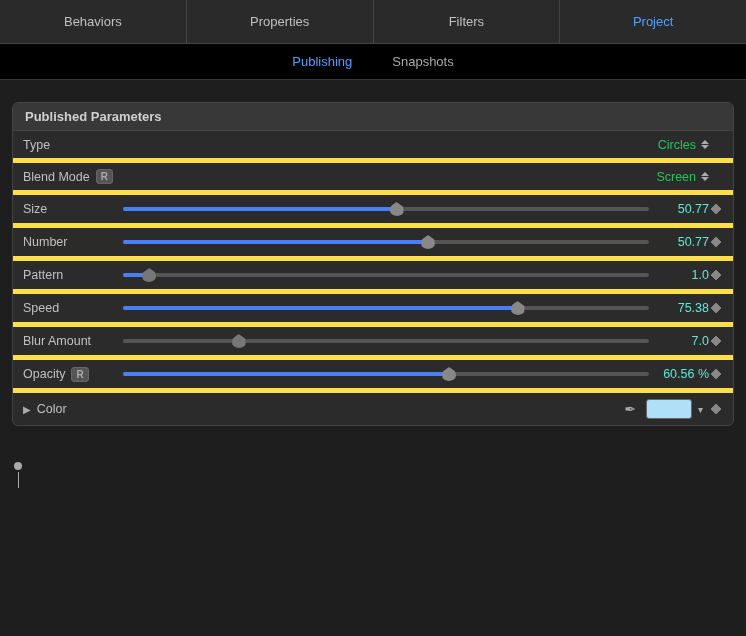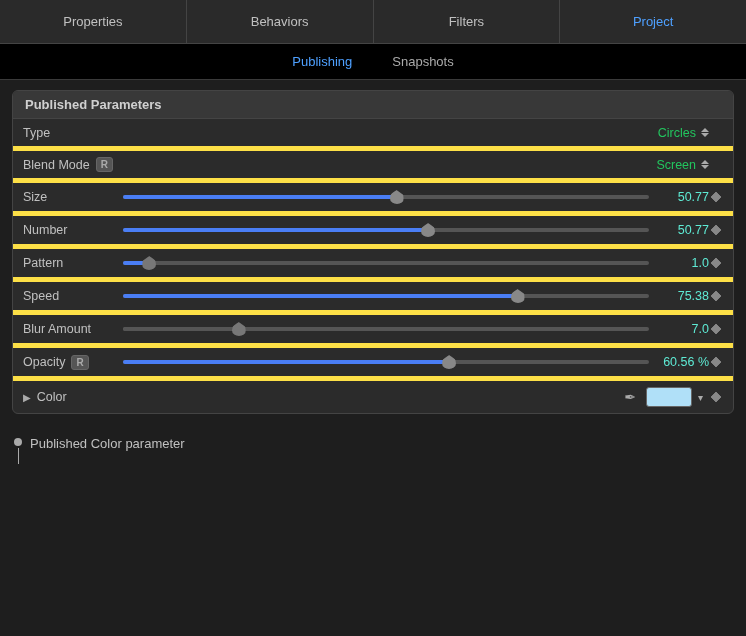--- a/index.html
+++ b/index.html
@@ -46,21 +46,21 @@
       font-size: 13px;
       cursor: pointer;
       color: #aaa;
       padding: 2px 4px;
       user-select: none;
     }
     .sub-tab.active { color: #4ea0ff; }
 
     
     .panel {
-      margin: 10px 12px;
+      margin: 22px 12px;
       background: #2b2b2b;
       border: 1px solid #444;
       border-radius: 6px;
       overflow: hidden;
     }
 
     
     .panel-header {
       background: #383838;
       padding: 6px 12px;
@@ -224,22 +224,22 @@
     .annotation-text {
       font-size: 13px;
       color: #c0c0c0;
       margin-top: 0;
     }
   </style>
 </head>
 <body>
 
 <div class="top-tabs">
+  <div class="top-tab">Behaviors</div>
   <div class="top-tab">Properties</div>
-  <div class="top-tab">Behaviors</div>
   <div class="top-tab">Filters</div>
   <div class="top-tab active">Project</div>
 </div>
 
 <div class="sub-tabs">
   <div class="sub-tab active">Publishing</div>
   <div class="sub-tab">Snapshots</div>
 </div>
 
 <div class="panel">
@@ -427,14 +427,13 @@
         </svg>
     </div>
   </div>
 </div>
 
 <div class="annotation">
   <div style="display:flex;flex-direction:column;align-items:center;margin-right:8px;margin-top:2px;">
     <div style="width:8px;height:8px;border-radius:50%;background:#aaa;"></div>
     <div style="width:1px;height:16px;background:#aaa;margin-top:2px;"></div>
   </div>
-  <div class="annotation-text">Published Color parameter</div>
 </div>
 
 </body></html>

